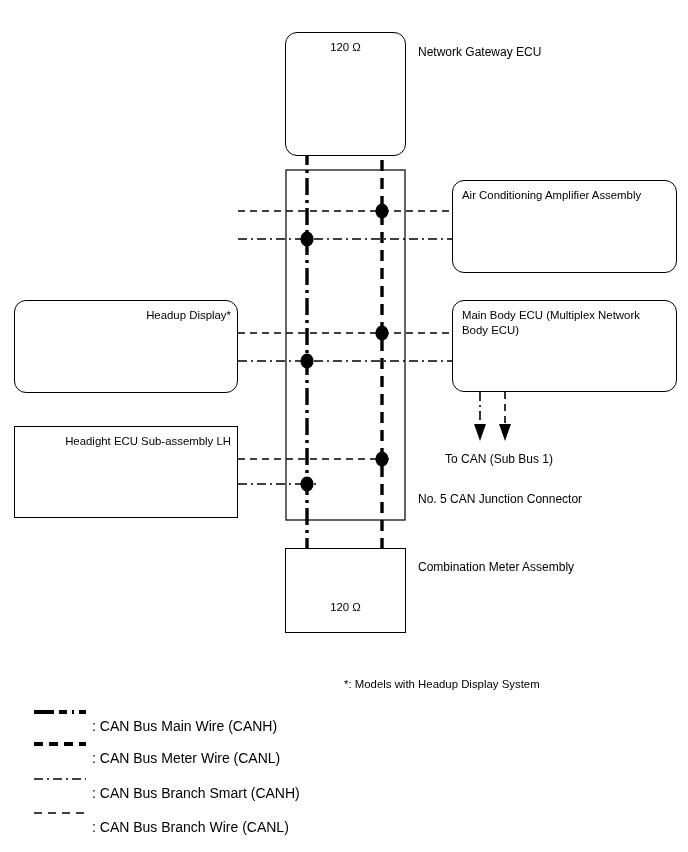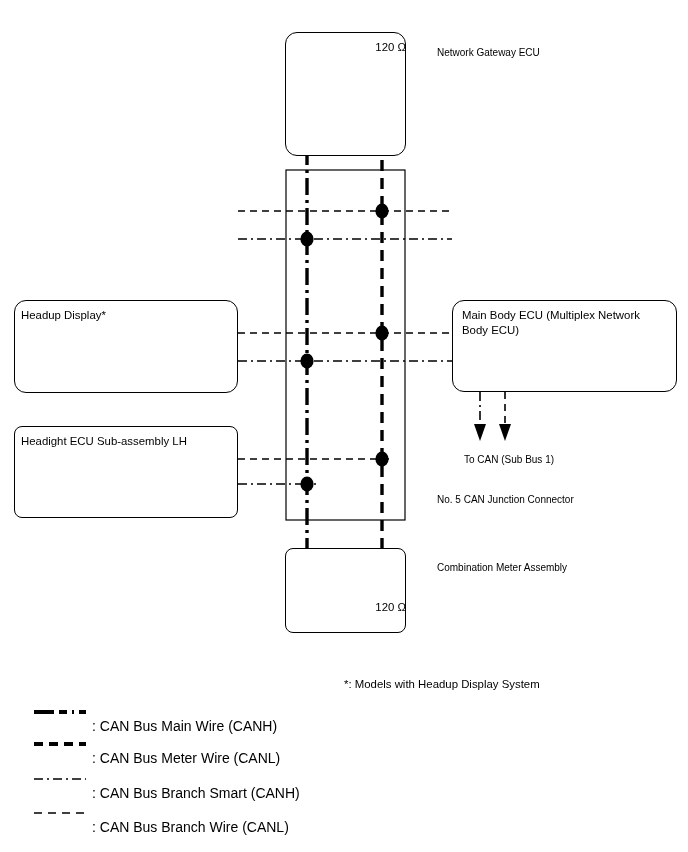--- a/index.html
+++ b/index.html
@@ -22,44 +22,43 @@
     width: 688px;
     height: 852px;
   }
   .node-box {
     position: absolute;
     border: 1.6px solid #000000;
     background: #ffffff;
     box-sizing: border-box;
   }
   .node-box.rounded { border-radius: 12px; }
-  .node-box.sharp   { border-radius: 8px; }
+  .node-box.sharp   { border-radius: 0; }
   .node-label {
     position: absolute;
     left: 9px;
     top: 7px;
     right: 8px;
     font-size: 11.4px;
     line-height: 15px;
     color: #000000;
   }
-  .node-label.center { text-align: left; left: 6px; right: 6px; }
+  .node-label.center { text-align: right; left: 6px; right: 6px; }
   .side-label {
     position: absolute;
-    font-size: 10px;
+    font-size: 12px;
     line-height: 15px;
     color: #000000;
     white-space: nowrap;
-    margin-left: 19px;
   }
   .ohm-label {
     position: absolute;
     font-size: 11.4px;
     color: #000000;
-    text-align: right;
+    text-align: center;
     white-space: nowrap;
   }
   .legend {
     position: absolute;
     left: 0;
     top: 0;
     width: 688px;
   }
   .legend-row {
     position: absolute;
@@ -131,20 +130,23 @@
 
 
   <div class="node-box rounded" style="left:14px; top:300px; width:224px; height:93px;">
     <div class="node-label center">Headup Display*</div>
   </div>
 
   <div class="node-box sharp" style="left:14px; top:426px; width:224px; height:92px;">
     <div class="node-label center">Headight ECU Sub-assembly LH</div>
   </div>
 
+  <div class="node-box rounded" style="left:452px; top:180px; width:225px; height:93px;">
+    <div class="node-label">Air Conditioning Amplifier Assembly</div>
+  </div>
 
   <div class="node-box rounded" style="left:452px; top:300px; width:225px; height:92px;">
     <div class="node-label">Main Body ECU (Multiplex Network Body ECU)</div>
   </div>
 
   <div class="side-label" style="left:445px; top:452px;">To CAN (Sub Bus 1)</div>
 
   <div class="side-label" style="left:418px; top:492px;">No. 5 CAN Junction Connector</div>
 
   <div class="node-box sharp" style="left:285px; top:548px; width:121px; height:85px;"></div>

